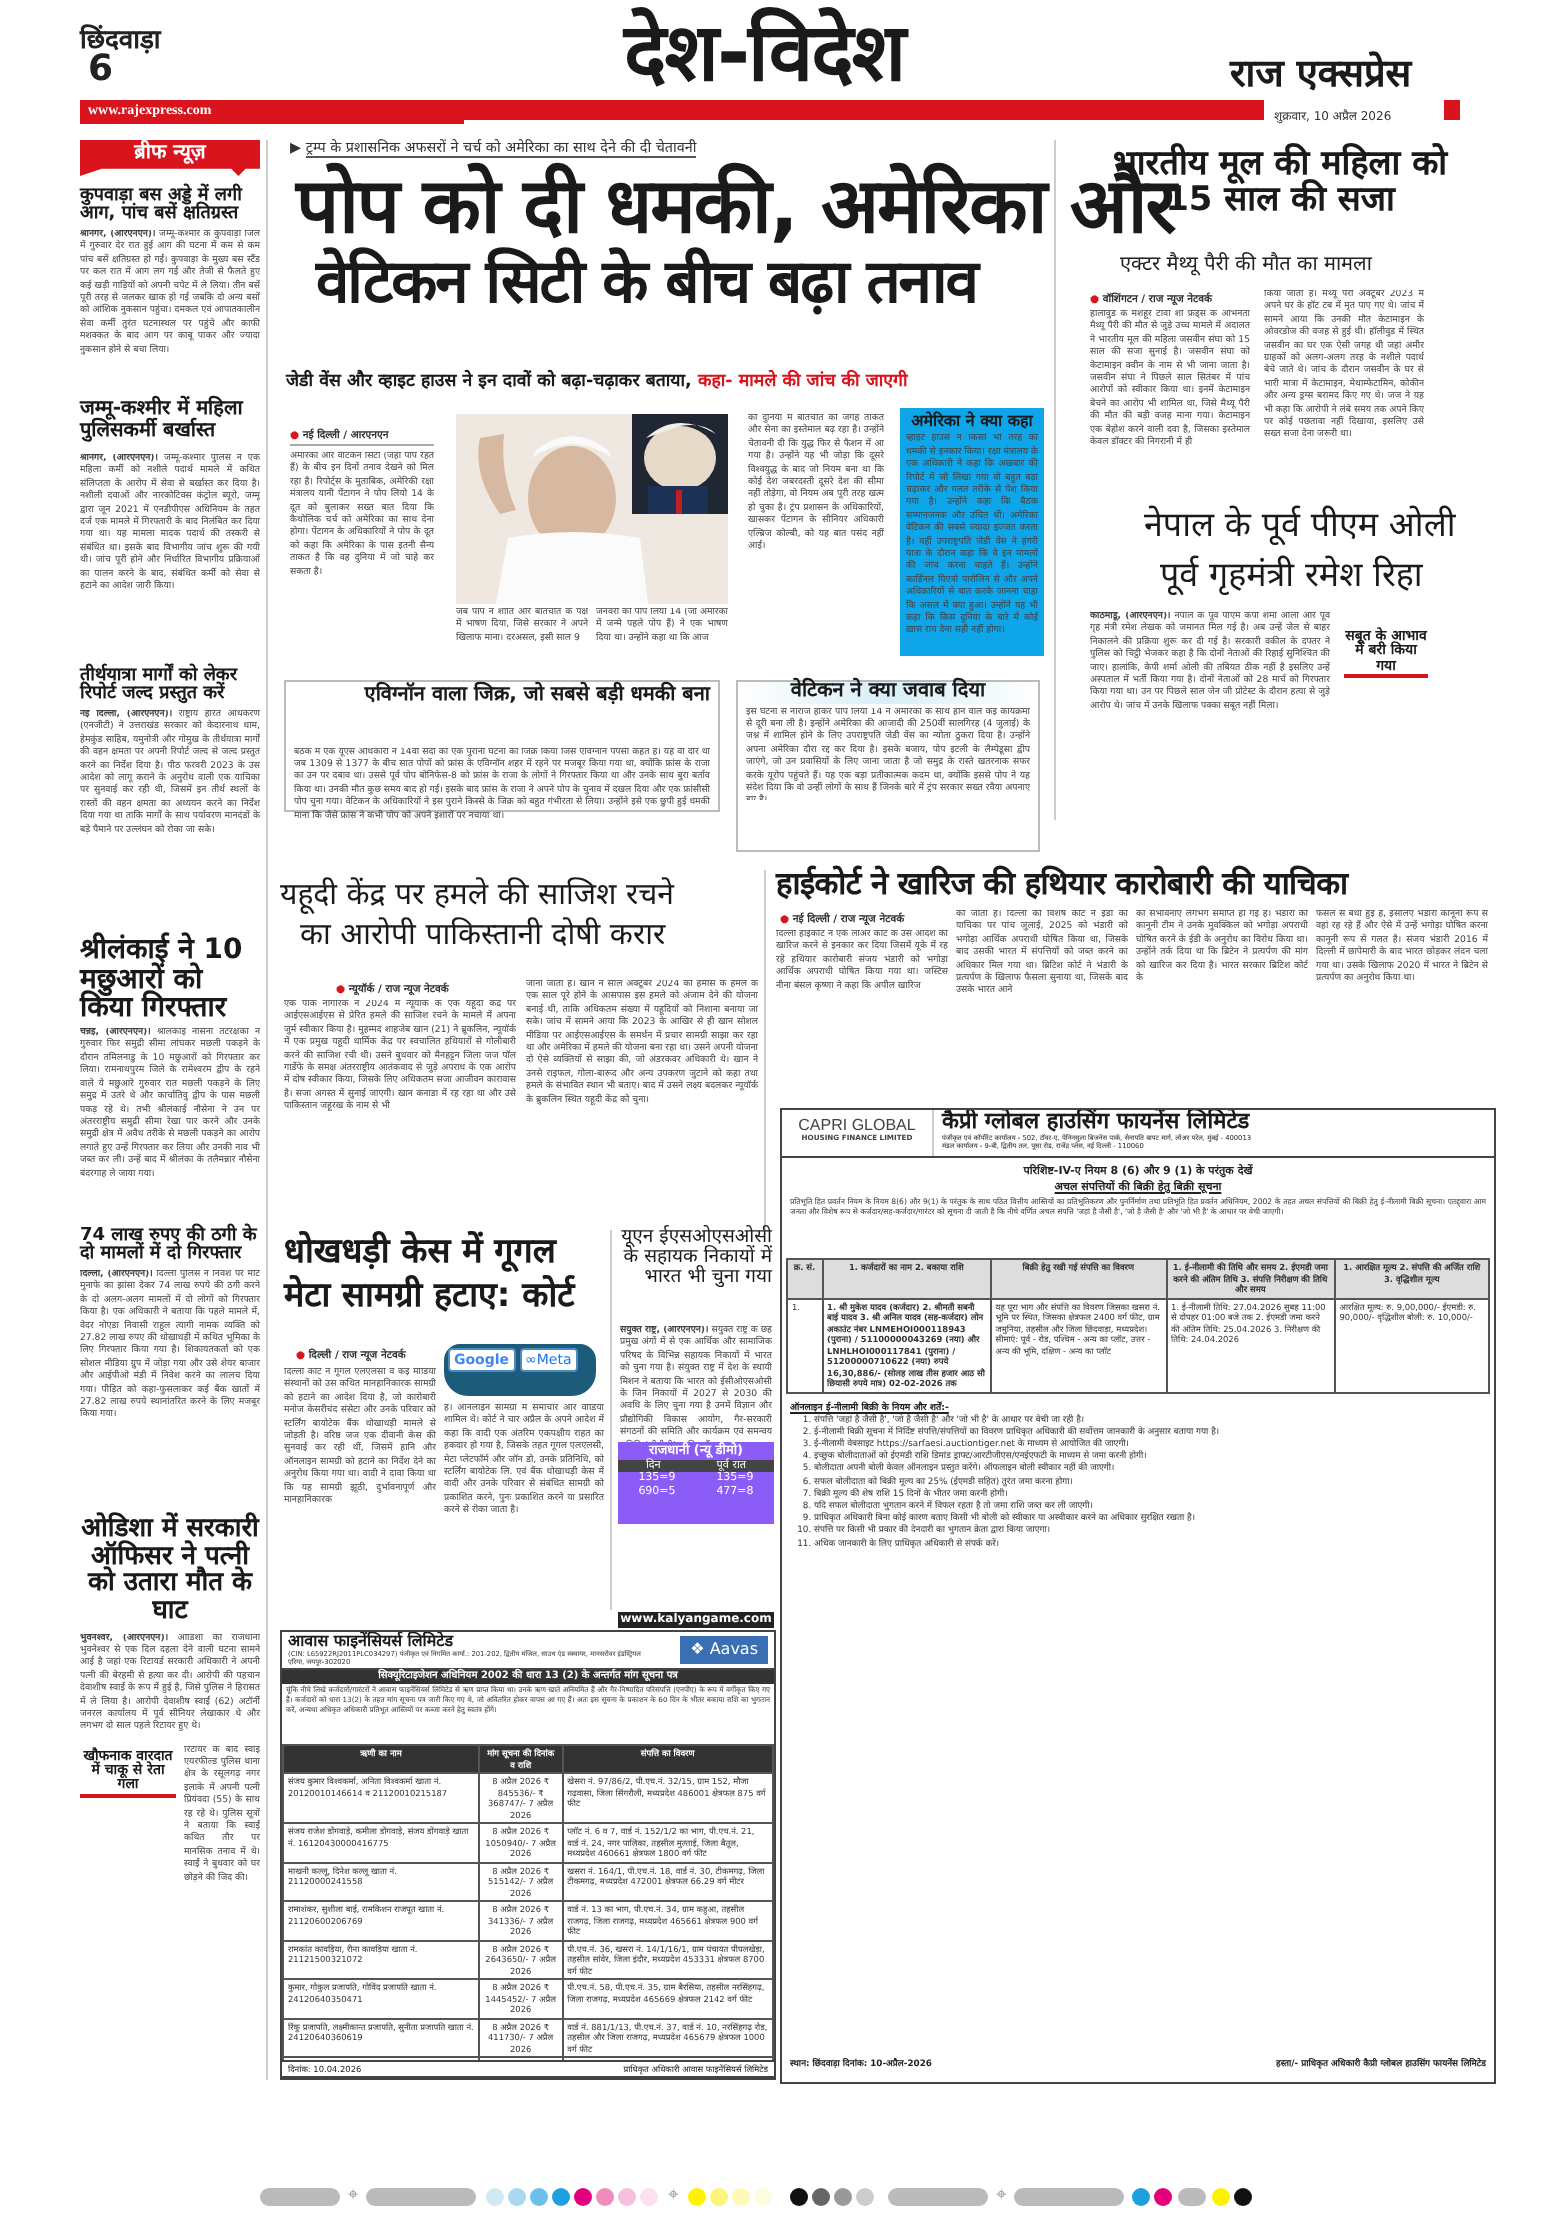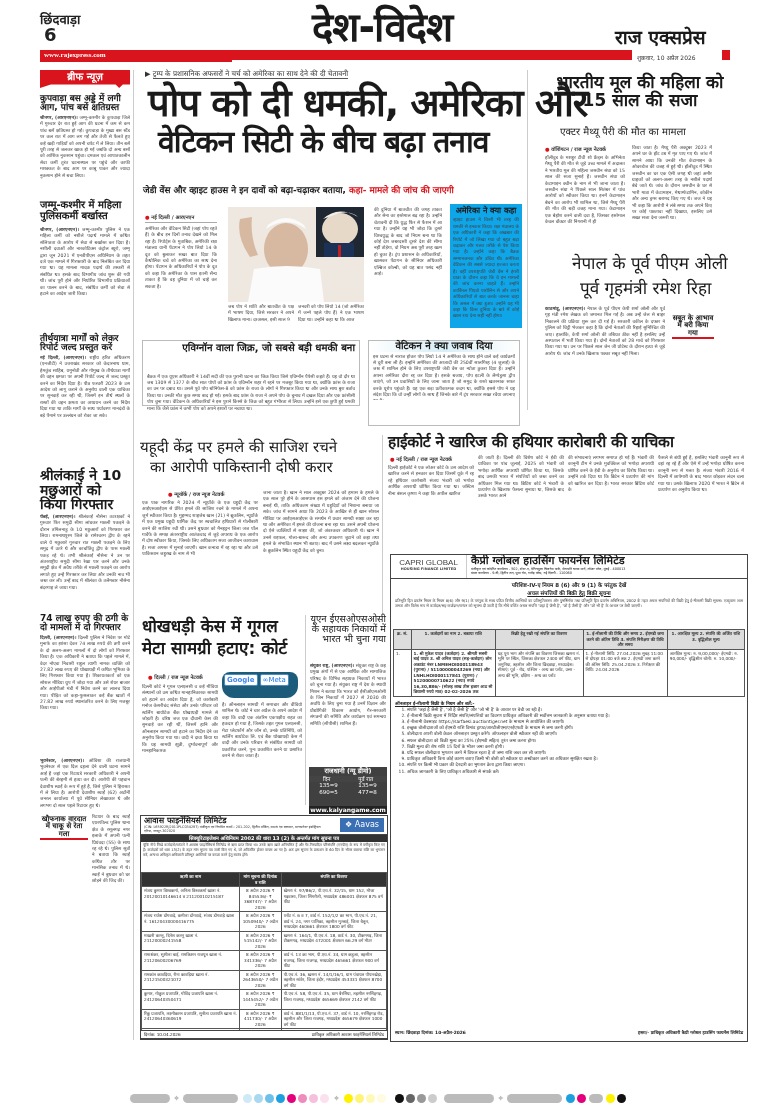--- a/index.html
+++ b/index.html
@@ -51,20 +51,21 @@
   </div>
   <div style="height:140px;margin-top:6px">
     <div class="hl" style="font-size:14px;margin-bottom:2px">श्रीलंकाई ने 10 मछुआरों को किया गिरफ्तार</div>
     <div class="txt" style="height:116px"><b>चेन्नई, (आरएनएन)।</b> <span>श्रीलंकाई नौसेना तटरक्षकों ने गुरुवार फिर समुद्री सीमा लांघकर मछली पकड़ने के दौरान तमिलनाडु के 10 मछुआरों को गिरफ्तार कर लिया। रामनाथपुरम जिले के रामेश्वरम द्वीप के रहने वाले ये मछुआरे गुरुवार रात मछली पकड़ने के लिए समुद्र में उतरे थे और कार्चातिवु द्वीप के पास मछली पकड़ रहे थे। तभी श्रीलंकाई नौसेना ने उन पर अंतरराष्ट्रीय समुद्री सीमा रेखा पार करने और उनके समुद्री क्षेत्र में अवैध तरीके से मछली पकड़ने का आरोप लगाते हुए उन्हें गिरफ्तार कर लिया और उनकी नाव भी जब्त कर ली। उन्हें बाद में श्रीलंका के तलैमन्नार नौसेना बंदरगाह ले जाया गया।</span></div>
   </div>
   <div style="height:138px;margin-top:6px">
     <div class="hl" style="font-size:9px;margin-bottom:2px">74 लाख रुपए की ठगी के दो मामलों में दो गिरफ्तार</div>
     <div class="txt" style="height:112px"><b>दिल्ली, (आरएनएन)।</b> <span>दिल्ली पुलिस ने निवेश पर मोटे मुनाफे का झांसा देकर 74 लाख रुपये की ठगी करने के दो अलग-अलग मामलों में दो लोगों को गिरफ्तार किया है। एक अधिकारी ने बताया कि पहले मामले में, वेदर नोएडा निवासी राहुल त्यागी नामक व्यक्ति को 27.82 लाख रुपए की धोखाधड़ी में कथित भूमिका के लिए गिरफ्तार किया गया है। शिकायतकर्ता को एक सोशल मीडिया ग्रुप में जोड़ा गया और उसे शेयर बाजार और आईपीओ मंडी में निवेश करने का लालच दिया गया। पीड़ित को कहा-फुसलाकर कई बैंक खातों में 27.82 लाख रुपये स्थानांतरित करने के लिए मजबूर किया गया।</span></div>
   </div>
   <div style="margin-top:6px">
+    <div class="hl" style="font-size:13px;text-align:center;margin-bottom:4px">ओडिशा में सरकारी ऑफिसर ने पत्नी को उतारा मौत के घाट</div>
     <div class="txt" style="height:56px"><b>भुवनेश्वर, (आरएनएन)।</b> <span>ओडिशा की राजधानी भुवनेश्वर से एक दिल दहला देने वाली घटना सामने आई है जहां एक रिटायर्ड सरकारी अधिकारी ने अपनी पत्नी की बेरहमी से हत्या कर दी। आरोपी की पहचान देवाशीष स्वाईं के रूप में हुई है, जिसे पुलिस ने हिरासत में ले लिया है। आरोपी देवाशीष स्वाईं (62) अटॉर्नी जनरल कार्यालय में पूर्व सीनियर लेखाकार थे और लगभग दो साल पहले रिटायर हुए थे।</span></div>
     <div style="float:left;width:48px;margin:2px 4px 2px 0;border-bottom:2px solid #d9141c">
       <div class="hl" style="font-size:7px;text-align:center">खौफनाक वारदात में चाकू से रेता गला</div>
     </div>
     <div class="txt" style="height:110px">रिटायर के बाद स्वाईं एयरफील्ड पुलिस थाना क्षेत्र के रसूलगढ़ नगर इलाके में अपनी पत्नी प्रियंवदा (55) के साथ रह रहे थे। पुलिस सूत्रों ने बताया कि स्वाईं कथित तौर पर मानसिक तनाव में थे। स्वाईं ने बुधवार को घर छोड़ने की जिद की।</div>
   </div>
 </div>
 <div class="abs" style="left:133px;top:70px;width:1px;height:970px;background:#ccc"></div>
 
 <div class="abs" style="left:145px;top:68px;font-size:7.2px;color:#333">
@@ -153,21 +154,21 @@
     <span style="background:#fff;border:1px solid #4a8cc0;font-size:7px;color:#1877f2;padding:1px 2px;border-radius:2px">∞<span>Meta</span></span>
   </div>
 </div>
 <div class="abs txt" style="left:142px;top:684px;width:76px;height:120px">दिल्ली कोर्ट ने गूगल एलएलसी व कई मीडिया संस्थानों को उस कथित मानहानिकारक सामग्री को हटाने का आदेश दिया है, जो कारोबारी मनोज केसरीचंद संसेटा और उनके परिवार को स्टर्लिंग बायोटेक बैंक धोखाधड़ी मामले से जोड़ती है। वरिष्ठ जज एक दीवानी केस की सुनवाई कर रही थीं, जिसमें हानि और ऑनलाइन सामग्री को हटाने का निर्देश देने का अनुरोध किया गया था। वादी ने दावा किया था कि यह सामग्री झूठी, दुर्भावनापूर्ण और मानहानिकारक</div>
 <div class="abs txt" style="left:222px;top:702px;width:80px;height:102px">है। ऑनलाइन सामग्री में समाचार और वीडियो शामिल थे। कोर्ट ने चार अप्रैल के अपने आदेश में कहा कि वादी एक अंतरिम एकपक्षीय राहत का हकदार हो गया है, जिसके तहत गूगल एलएलसी, मेटा प्लेटफॉर्म और जॉन डो, उनके प्रतिनिधि, को स्टर्लिंग बायोटेक लि. एवं बैंक धोखाधड़ी केस में वादी और उनके परिवार से संबंधित सामग्री को प्रकाशित करने, पुनः प्रकाशित करने या प्रसारित करने से रोका जाता है।</div>
 <div class="abs" style="left:305px;top:615px;width:1px;height:190px;background:#ccc"></div>
 
 <div class="abs hl" style="left:310px;top:614px;width:76px;font-size:9.5px;font-weight:normal;text-align:right">यूएन ईएसओएसओसी के सहायक निकायों में भारत भी चुना गया</div>
 <div class="abs txt" style="left:310px;top:663px;width:76px;height:100px"><b>संयुक्त राष्ट्र, (आरएनएन)।</b> <span>संयुक्त राष्ट्र के छह प्रमुख अंगों में से एक आर्थिक और सामाजिक परिषद के विभिन्न सहायक निकायों में भारत को चुना गया है। संयुक्त राष्ट्र में देश के स्थायी मिशन ने बताया कि भारत को ईसीओएसओसी के जिन निकायों में 2027 से 2030 की अवधि के लिए चुना गया है उनमें विज्ञान और प्रौद्योगिकी विकास आयोग, गैर-सरकारी संगठनों की समिति और कार्यक्रम एवं समन्वय समिति (सीपीसी) शामिल हैं।</span></div>
 
-<div class="abs" style="left:309px;top:767px;width:78px;height:41px;background:#404040;color:#fff;font-size:5.5px">
+<div class="abs" style="left:309px;top:721px;width:78px;height:41px;background:#8b5cf6;color:#fff;font-size:5.5px">
   <div style="text-align:center;font-weight:bold;font-size:6.5px;line-height:9px">राजधानी (न्यू डीमो)</div>
   <div style="display:flex;justify-content:space-around;background:#444;line-height:6px">
     <span>दिन</span>
     <span>पूर्व रात</span>
   </div>
   <div style="display:flex;justify-content:space-around;line-height:6.5px">
     <span>135=9</span>
       <span>135=9</span>
   </div>
   <div style="display:flex;justify-content:space-around;line-height:6.5px">

